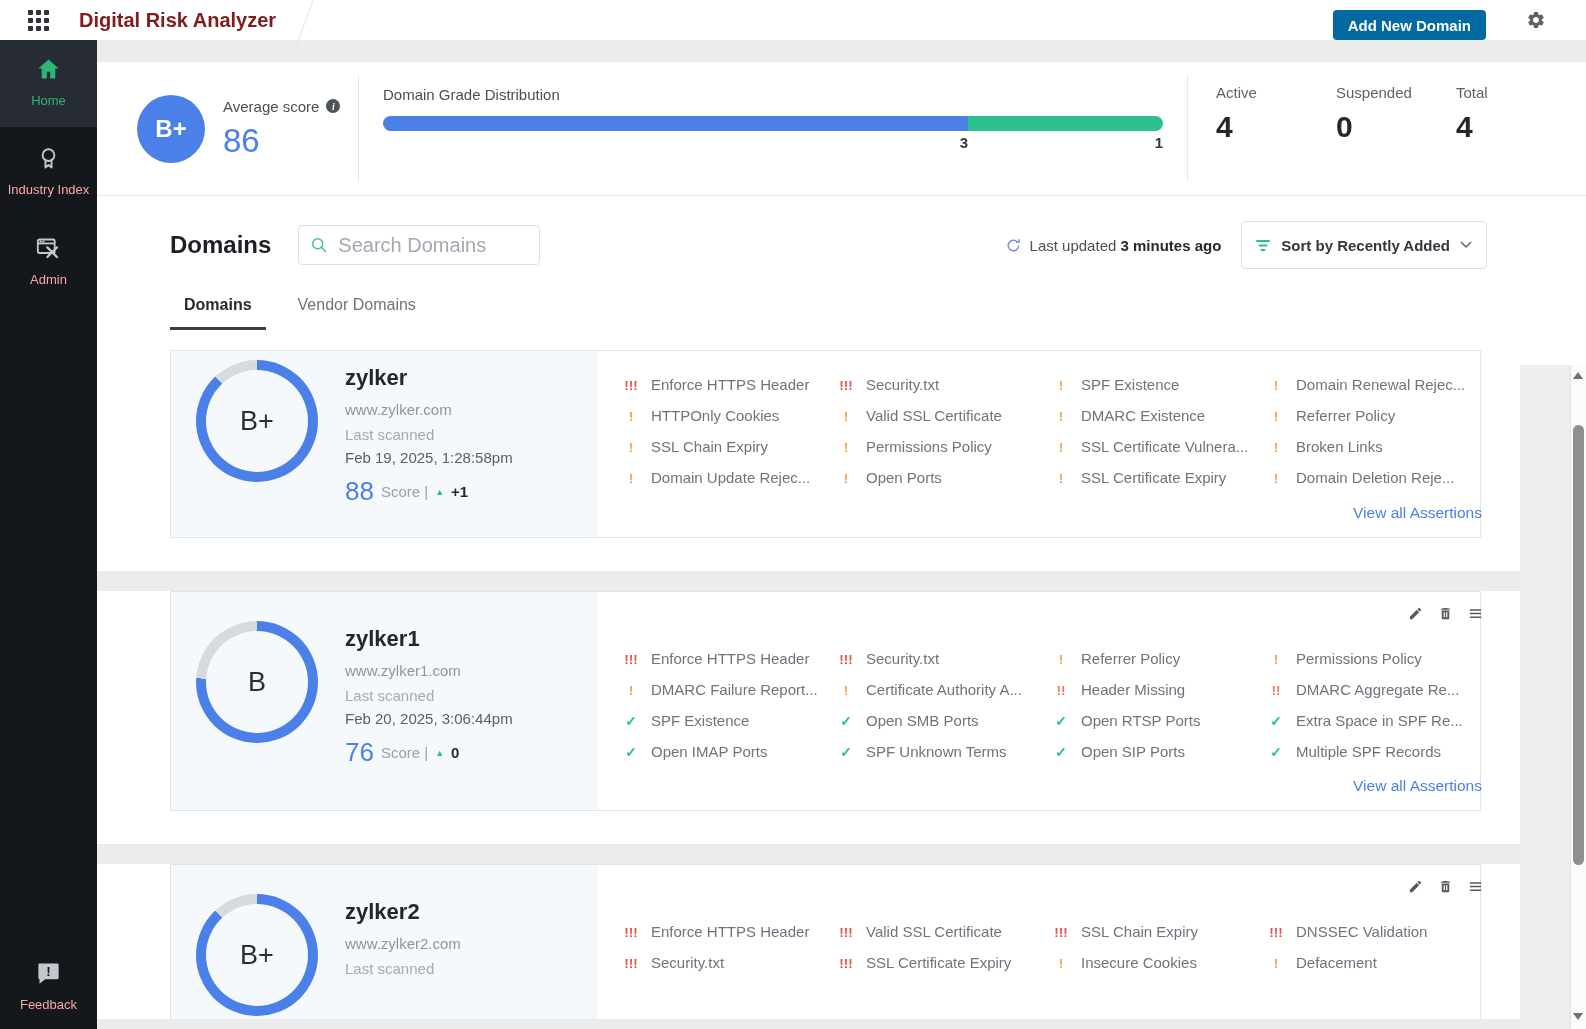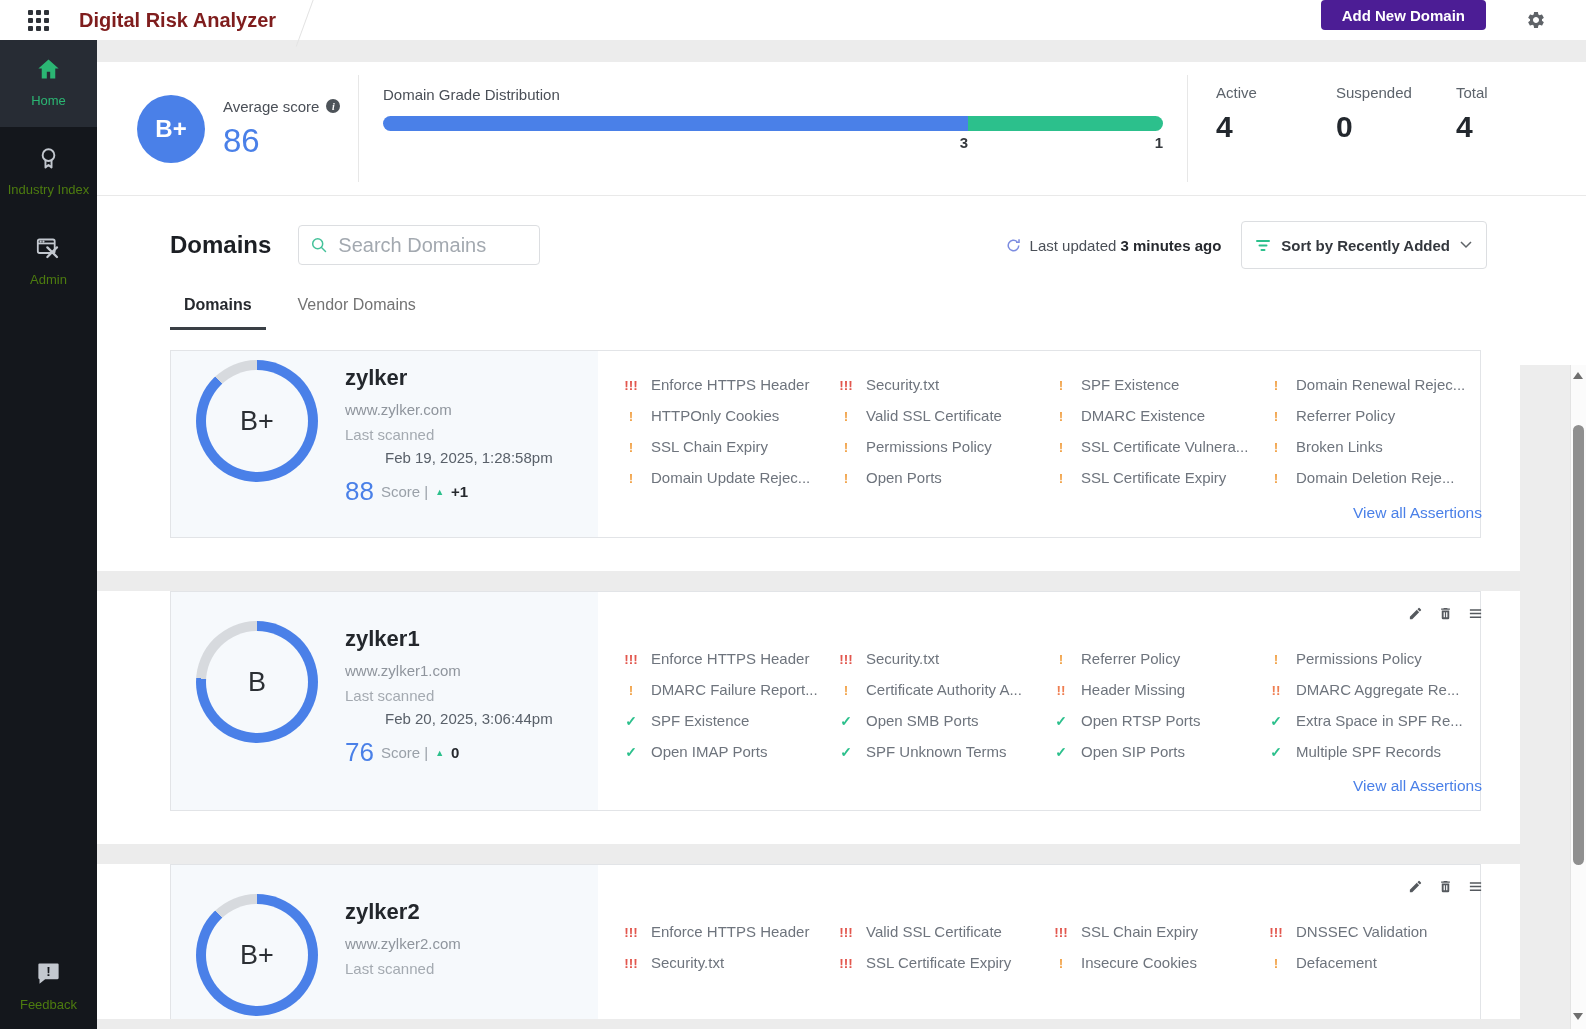--- a/index.html
+++ b/index.html
@@ -7,27 +7,27 @@
   body {
     width:1586px; height:1029px; position:relative; overflow:hidden;
     font-family:"Liberation Sans", sans-serif; background:#fff; color:#2a2e33;
   }
   
   #topbar { position:absolute; left:0; top:0; width:1586px; height:40px; background:#fff; display:flex; align-items:center; z-index:30; }
   .grid-icon { margin-left:28px; width:21px; height:21px; display:grid; grid-template-columns:repeat(3,1fr); gap:3px; cursor:pointer; }
   .grid-icon i { background:#2e3238; border-radius:1px; }
   .app-title { margin:0 0 0 30px; font-size:20px; font-weight:700; color:#7f1d1d; }
   .title-slash { position:absolute; left:305px; top:-6px; width:1px; height:54px; background:#e3e3e3; transform:rotate(20deg); }
-  .add-btn { position:absolute; right:100px; top:0; height:30px; padding:0 21px; background:#4c1d95; border:none; border-radius:4px; color:#fff; font-family:inherit; font-size:15px; font-weight:700; cursor:pointer; }
+  .add-btn { position:absolute; right:100px; top:10px; height:30px; padding:0 15px; background:#0369a1; border:none; border-radius:4px; color:#fff; font-family:inherit; font-size:15px; font-weight:700; cursor:pointer; }
   .gear-btn { position:absolute; right:40px; top:10px; width:20px; height:20px; cursor:pointer; }
   .gear-btn svg { width:20px; height:20px; fill:#5f6368; }
 
   
   #sidebar { position:absolute; left:0; top:40px; width:97px; height:989px; background:#14171c; z-index:20; }
-  .side-item { display:flex; flex-direction:column; align-items:center; color:#4d7c0f; font-size:13px; padding:13px 4px 12px; cursor:pointer; text-align:center; }
+  .side-item { display:flex; flex-direction:column; align-items:center; color:#fca5a5; font-size:13px; padding:13px 4px 12px; cursor:pointer; text-align:center; }
   .side-item .lbl { margin-top:9px; line-height:17px; max-width:84px; }
   .side-item svg { width:27px; height:27px; }
   .side-item.active { background:#272c34; color:#2bb673; padding:16px 4px 18px; }
   .side-item.industry { margin-top:5px; }
   .side-item.admin { margin-top:12px; }
   .side-item.feedback { position:absolute; bottom:4px; left:0; right:0; }
 
   
   #content { position:absolute; left:97px; top:40px; width:1489px; height:989px; background:#fff; overflow:hidden; }
   .strip-top { height:22px; background:#ececec; }
@@ -77,21 +77,21 @@
   .card-i1 .card { min-height:220px; }
   .card-i2 .card { min-height:360px; }
   .card-left { width:427px; flex-shrink:0; background:#f6f9fc; padding:9px 0 9px 25px; display:flex; align-items:flex-start; }
   .card.has-actions .card-left { padding-top:29px; }
   .gauge { width:122px; height:122px; border-radius:50%; position:relative; flex-shrink:0; }
   .gauge-inner { position:absolute; inset:10px; border-radius:50%; background:#f6f9fc; display:flex; align-items:center; justify-content:center; font-size:27px; color:#2b2f34; }
   .card-info { margin-left:27px; padding-top:5px; }
   .domain-name { margin:0 0 10px; font-size:22px; font-weight:700; color:#23272c; cursor:pointer; }
   .domain-url { font-size:15px; color:#8f959d; margin-bottom:8px; }
   .scan-label { font-size:15px; color:#a4aab1; margin-bottom:6px; }
-  .scan-date { font-size:15px; color:#596069; margin-bottom:10px;margin-left:40px; }
+  .scan-date { font-size:15px; color:#596069; margin-bottom:10px; }
   .score-line { display:flex; align-items:center; gap:7px; }
   .score-num { font-size:26px; color:#4a80e8; }
   .score-label-txt { font-size:15px; color:#9aa1a9; }
   .delta-arrow { color:#2cc08c; font-size:9px; }
   .delta-val { font-size:15px; font-weight:700; color:#26292e; }
   .card-right { flex:1; position:relative; padding:25px 24px 18px; }
   .card.has-actions .card-right { padding-top:58px; }
   .card-actions { position:absolute; top:14px; right:22px; display:flex; gap:14px; }
   .card-actions .act { width:16px; height:16px; cursor:pointer; }
   .card-actions svg { width:15px; height:15px; fill:#55595e; }

